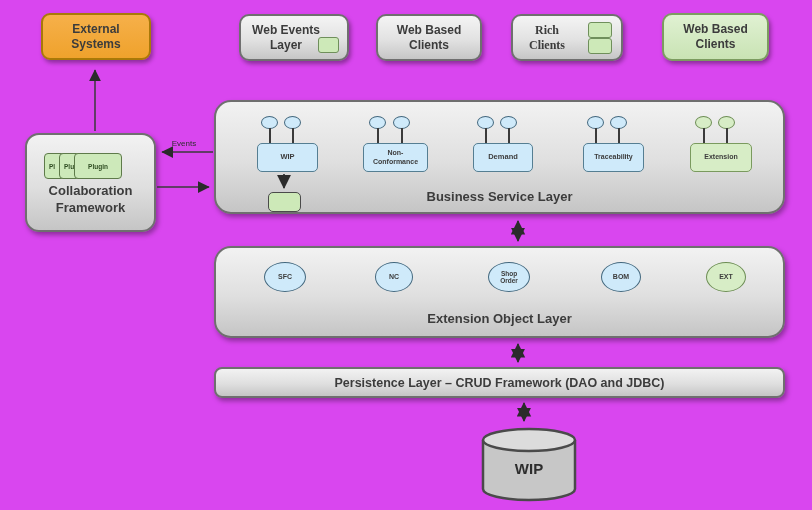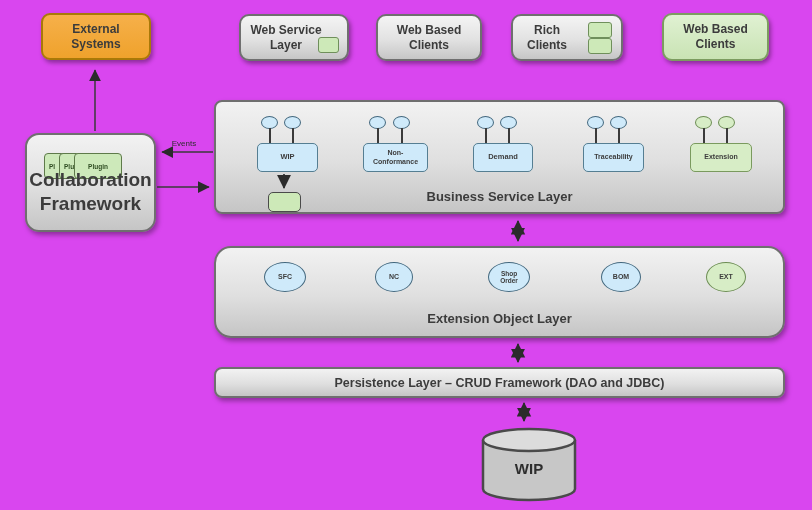--- a/index.html
+++ b/index.html
@@ -84,54 +84,54 @@
 </head>
 <body>
 
 <div id="stage">
 
   <div class="box orange" style="left:41px;top:13px;width:110px;height:47px;">
     <span style="max-width:80px;">External Systems</span>
   </div>
 
   <div class="box" style="left:239px;top:14px;width:110px;height:47px;">
-    <span style="max-width:82px;padding-right:16px;">Web Service Layer</span>
+    <span style="max-width:82px;padding-right:16px;">Web Events Layer</span>
     <span class="gsq" style="right:8px;bottom:6px;width:21px;height:16px;"></span>
   </div>
 
   <div class="box" style="left:376px;top:14px;width:106px;height:47px;">
     <span style="max-width:80px;">Web Based Clients</span>
   </div>
 
   <div class="box" style="left:511px;top:14px;width:112px;height:47px;">
-    <span style="max-width:60px;padding-right:40px;">Rich Clients</span>
+    <span style="max-width:60px;padding-right:40px;font-family:Liberation Serif, serif;">Rich Clients</span>
     <span class="gsq" style="right:9px;top:6px;width:24px;height:16px;"></span>
     <span class="gsq" style="right:9px;bottom:5px;width:24px;height:16px;"></span>
   </div>
 
   <div class="box greenbox" style="left:662px;top:13px;width:107px;height:48px;">
     <span style="max-width:80px;">Web Based Clients</span>
   </div>
 
   <div class="layer" style="left:25px;top:133px;width:131px;height:99px;border-radius:14px;">
     <div class="plug" style="left:17px;top:18px;width:30px;">
       <span>Pl</span>
     </div>
     <div class="plug" style="left:32px;top:18px;width:30px;">
       <span>Plu</span>
     </div>
     <div class="plug" style="left:47px;top:18px;width:48px;justify-content:center;padding-left:0;">
       <span>Plugin</span>
     </div>
-    <div class="layer-label" style="bottom:13px;font-size:19px;line-height:1.3;">Collaboration Framework</div>
+    <div class="layer-label" style="bottom:13px;font-size:13px;line-height:1.3;">Collaboration Framework</div>
   </div>
 
   <div class="events-lab" style="left:160px;top:139px;width:48px;">Events</div>
 
-  <div class="layer" style="left:214px;top:100px;width:571px;height:114px;border-radius:8px;">
+  <div class="layer" style="left:214px;top:100px;width:571px;height:114px;">
     <div class="layer-label" style="bottom:8px;">Business Service Layer</div>
   </div>
 
   <div class="comp" style="left:257px;top:116px;width:61px;height:56px;">
     <span class="ell" style="left:4px;top:0;"></span>
     <span class="ell" style="left:27px;top:0;"></span>
     <span class="stem" style="left:12px;top:12px;height:15px;"></span>
     <span class="stem" style="left:35px;top:12px;height:15px;"></span>
     <div class="cbox" style="top:27px;">
       <span>WIP</span>

